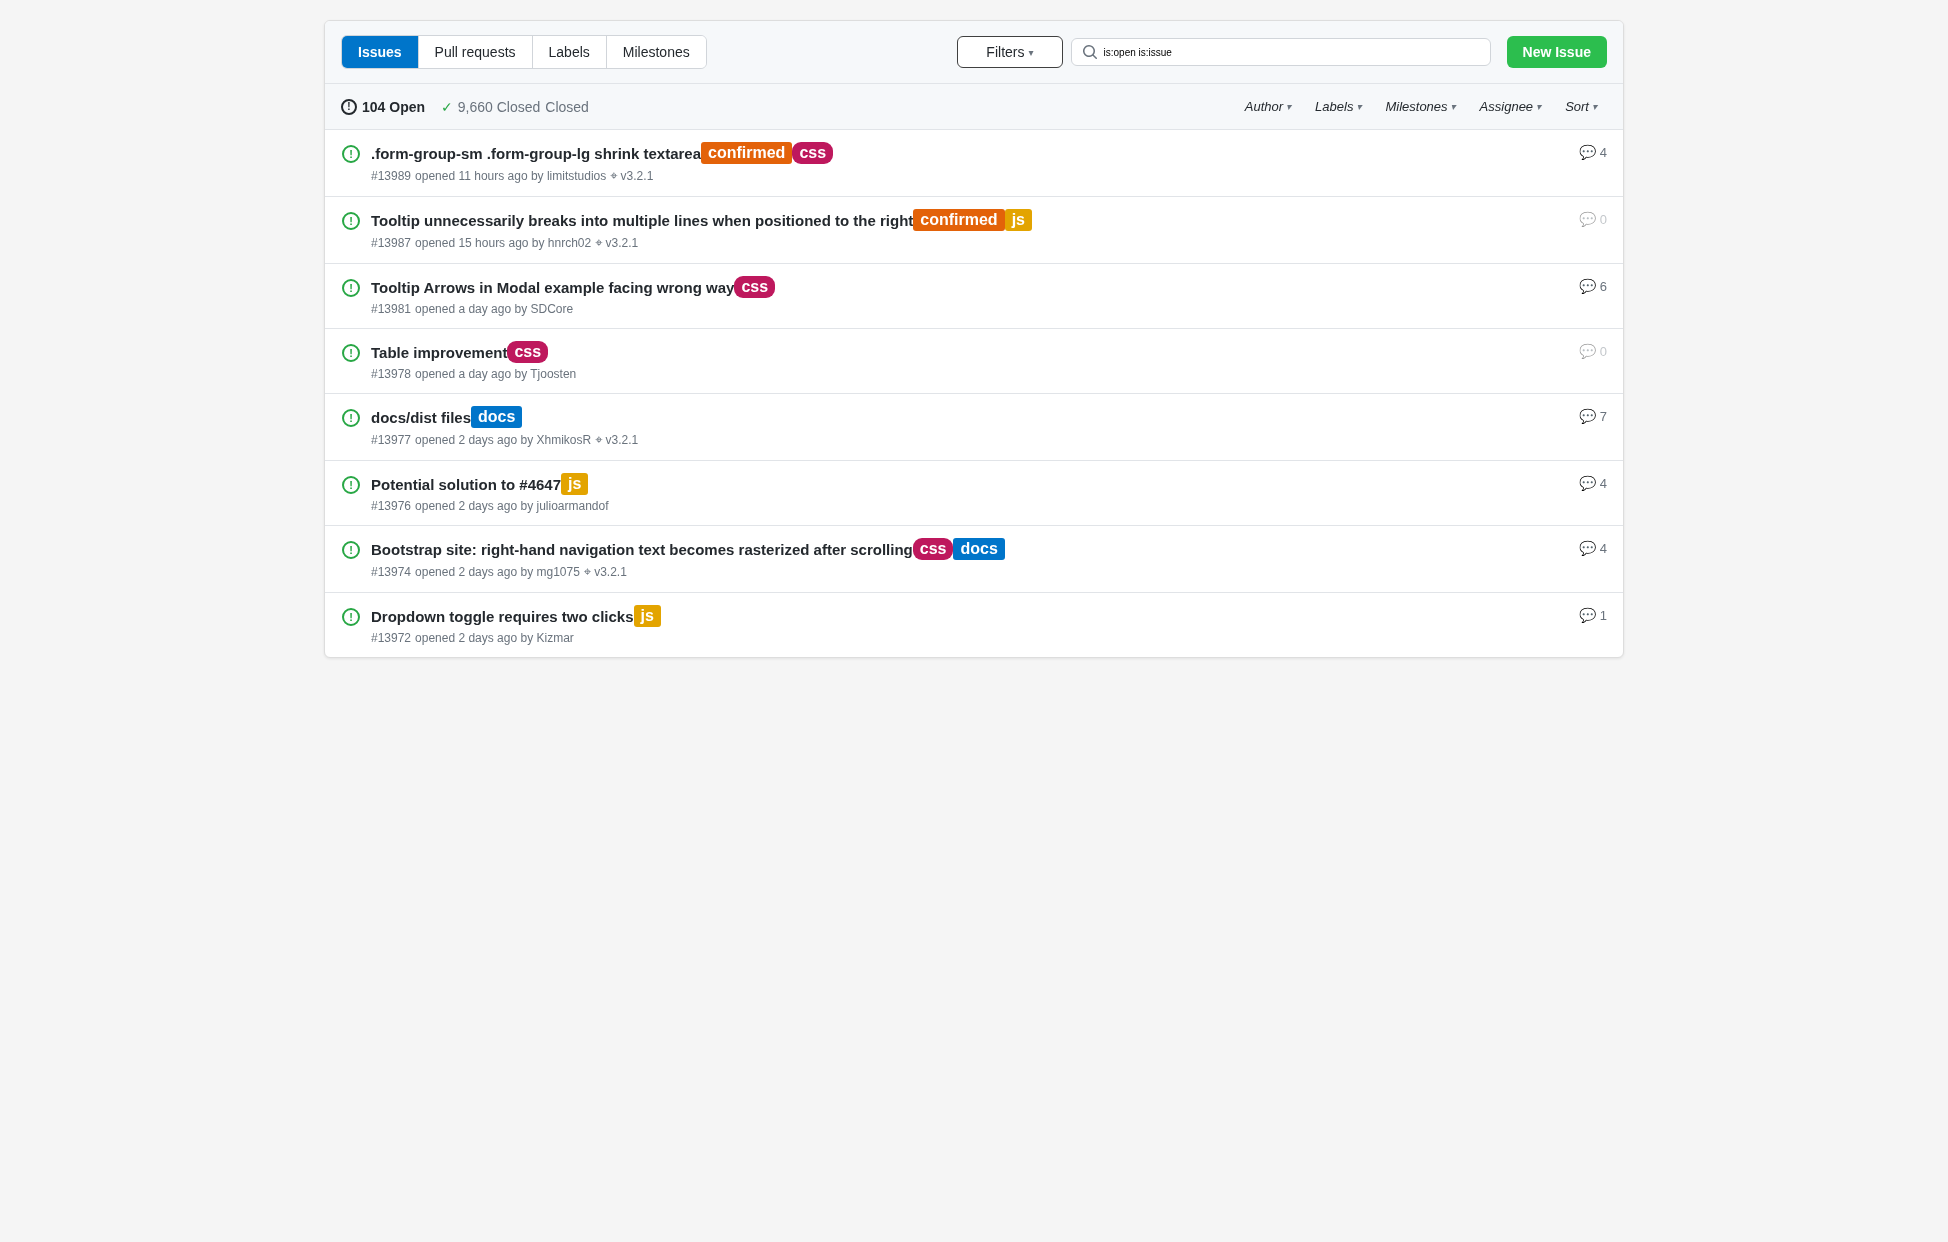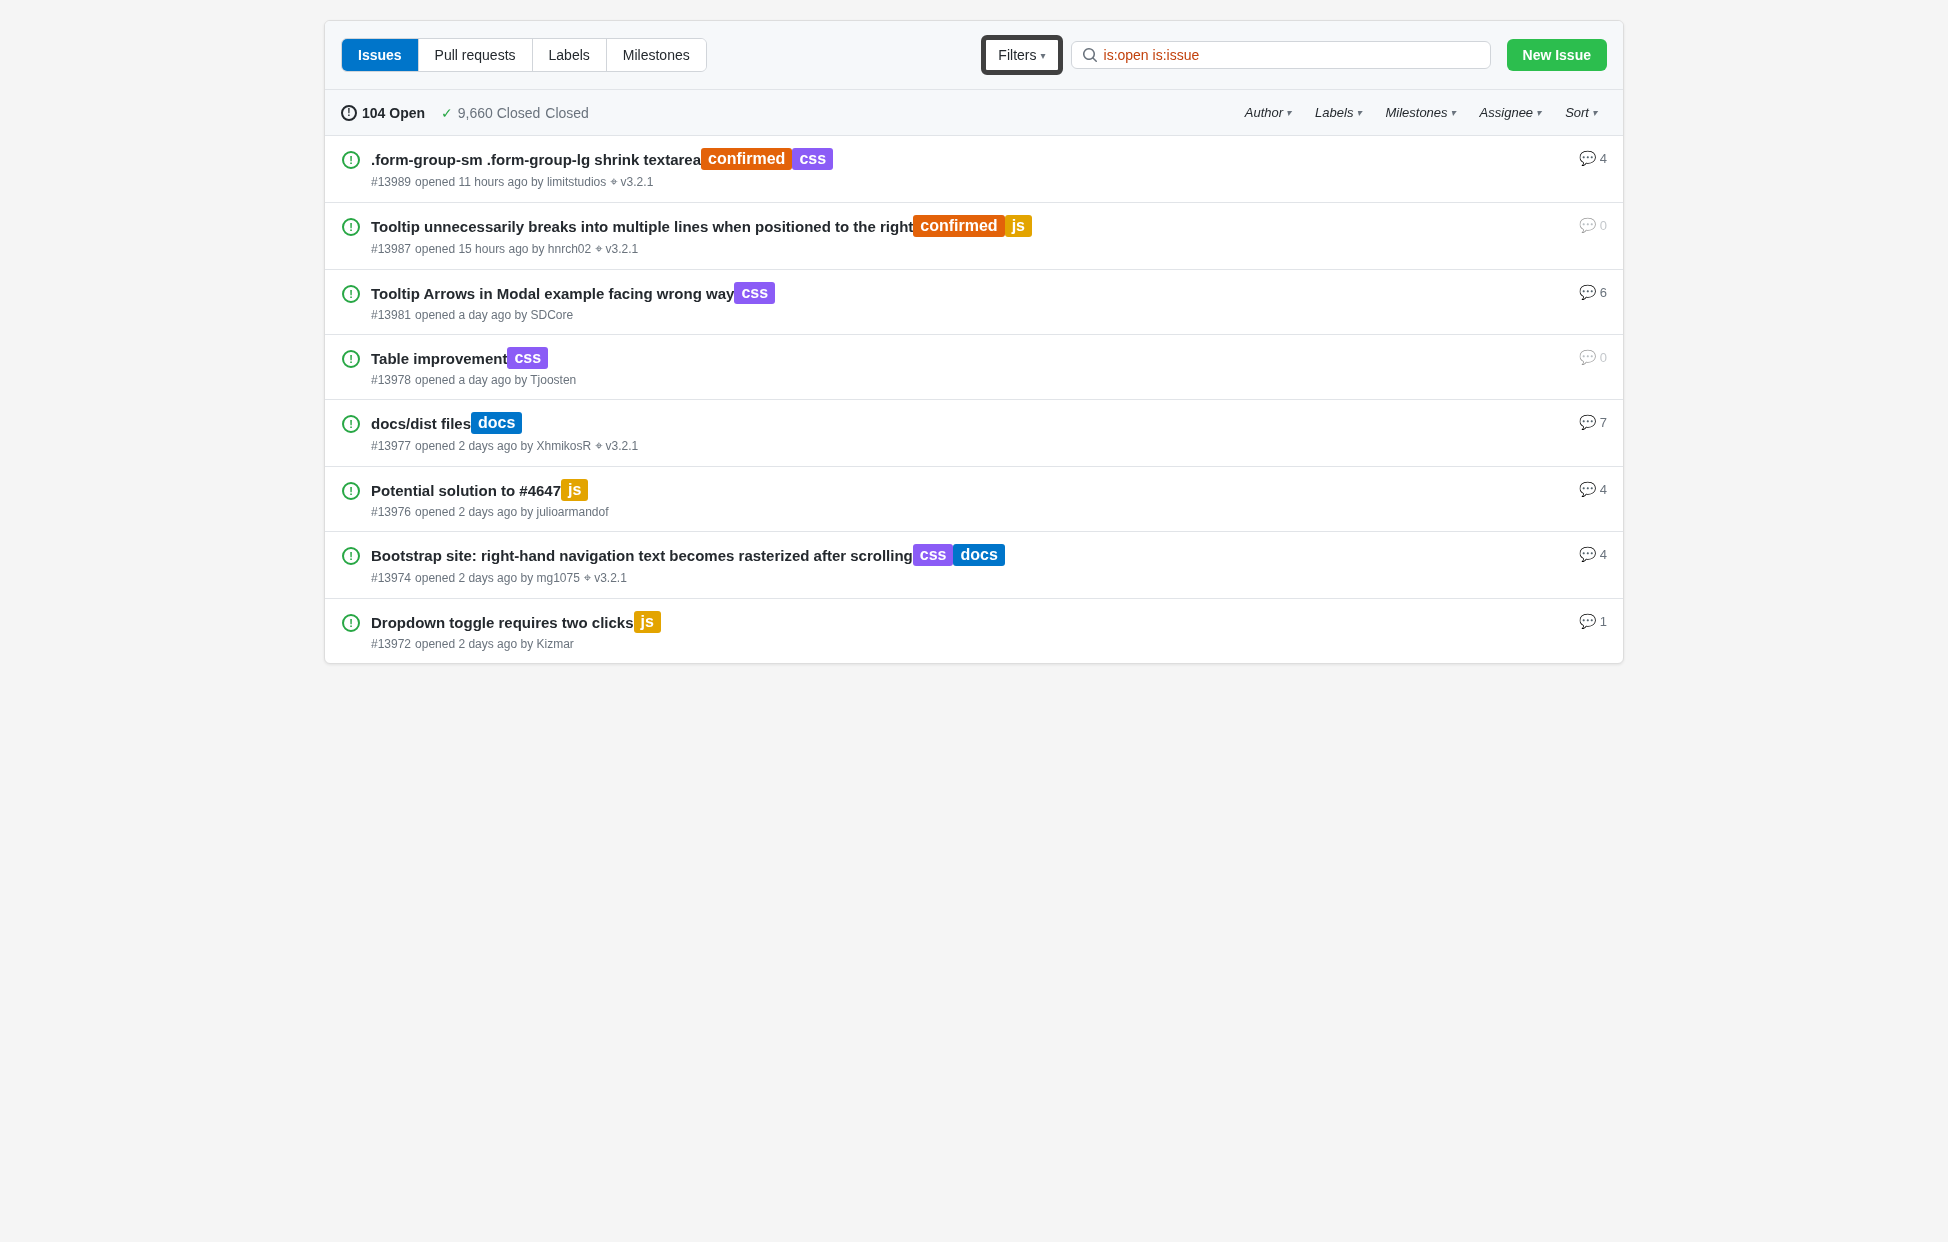--- a/index.html
+++ b/index.html
@@ -54,22 +54,22 @@
     .search-area {
       display: flex;
       align-items: center;
       margin-left: auto;
       gap: 8px;
     }
     .filters-btn {
       display: flex;
       align-items: center;
       gap: 4px;
-      padding: 7px 12px;
-      border: 5px solid #404040;
+      padding: 7px 28px;
+      border: 1px solid #404040;
       border-radius: 6px;
       background: #fff;
       font-size: 14px;
       cursor: pointer;
       color: #24292e;
     }
     .search-box {
       display: flex;
       align-items: center;
       border: 1px solid #d1d5da;
@@ -79,22 +79,22 @@
       width: 420px;
     }
     .search-icon-svg {
       color: #6a737d;
       margin-right: 6px;
       flex-shrink: 0;
     }
     .search-input {
       border: none;
       outline: none;
-      font-size: 14px;
-      color: #c2410c;
+      font-size: 10px;
+      color: #000000;
       width: 100%;
       background: transparent;
     }
     .new-issue-btn {
       padding: 8px 16px;
       background: #2cbe4e;
       color: #fff;
       border: none;
       border-radius: 6px;
       font-size: 14px;
@@ -192,21 +192,21 @@
     }
     .badge {
       padding: 2px 7px;
       border-radius: 3px;
       font-size: 16px;
       font-weight: 600;
       color: #fff;
       white-space: nowrap;
     }
     .badge-confirmed { background: #e36209; }
-    .badge-css { background: #8b5cf6; }
+    .badge-css { background: #be185d; border-radius: 9px; }
     .badge-js { background: #e3a400; }
     .badge-docs { background: #0075ca; }
     .issue-meta {
       font-size: 12px;
       color: #6a737d;
       display: flex;
       align-items: center;
       gap: 4px;
       flex-wrap: wrap;
     }

